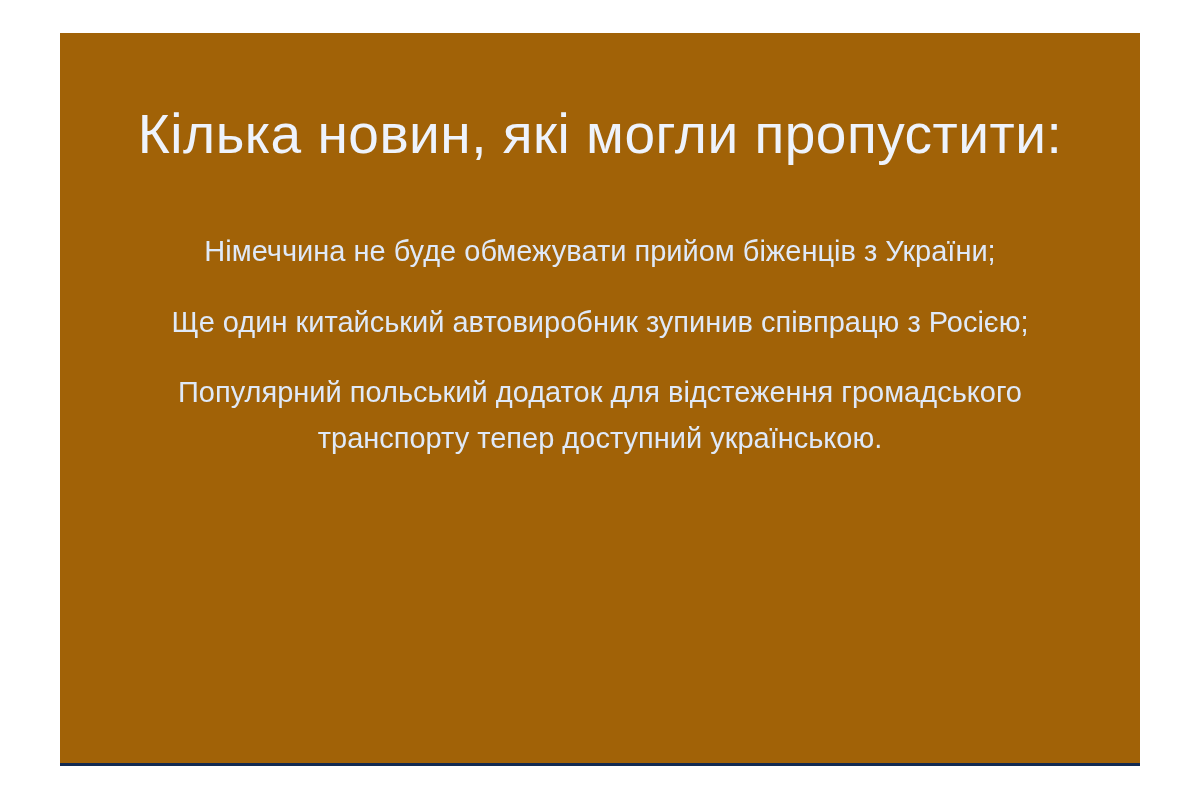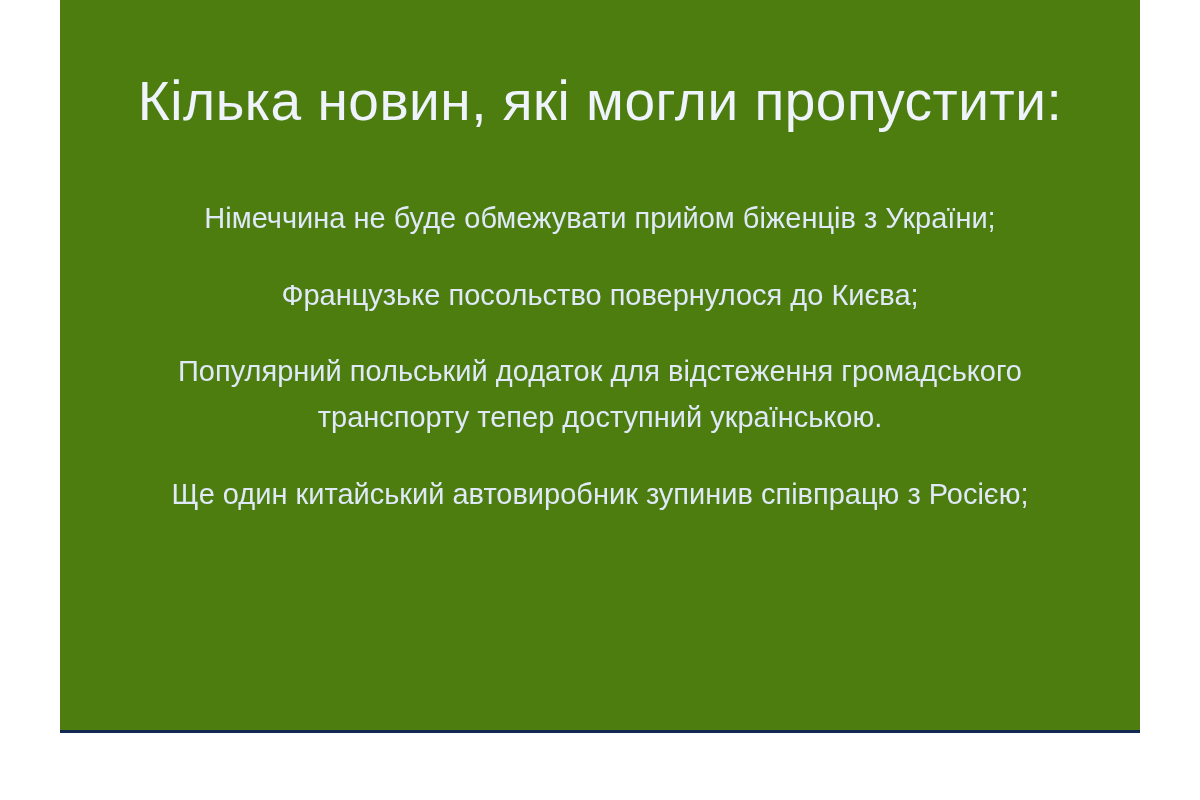--- a/index.html
+++ b/index.html
@@ -16,60 +16,60 @@
   .canvas {
     position: relative;
     width: 1200px;
     height: 800px;
     display: flex;
     justify-content: center;
     align-items: flex-start;
   }
   .news-card {
     box-sizing: border-box;
+    margin-top: 33px;
     width: 1080px;
     height: 733px;
-    background: #4d7c0f;
+    background: #a16207;
     border-bottom: 3px solid #122a52;
     display: flex;
     flex-direction: column;
     align-items: center;
     text-align: center;
     padding: 70px 40px 0 40px;
   }
   .card-title {
     margin: 0 0 20px 0;
     font-size: 55px;
     font-weight: 400;
     letter-spacing: 0.5px;
     color: #eef3fc;
     line-height: 1.15;
   }
   .news-list {
     display: flex;
     flex-direction: column;
     align-items: center;
-    gap: 30px;
+    gap: 24px;
     margin-top: 42px;
     width: 100%;
   }
   .news-item {
     max-width: 985px;
     font-size: 29px;
     font-weight: 400;
     color: #dfe9f8;
     line-height: 1.6;
   }
 </style>
 </head>
 <body>
 
 <div class="canvas">
   <div class="news-card">
     <h1 class="card-title">Кілька новин, які могли пропустити:</h1>
     <div class="news-list">
       <div class="news-item">Німеччина не буде обмежувати прийом біженців з України;</div>
-      <div class="news-item">Французьке посольство повернулося до Києва;</div>
+      <div class="news-item">Ще один китайський автовиробник зупинив співпрацю з Росією;</div>
       <div class="news-item">Популярний польський додаток для відстеження громадського транспорту тепер доступний українською.</div>
-      <div class="news-item">Ще один китайський автовиробник зупинив співпрацю з Росією;</div>
     </div>
   </div>
 </div>
 
 </body></html>

